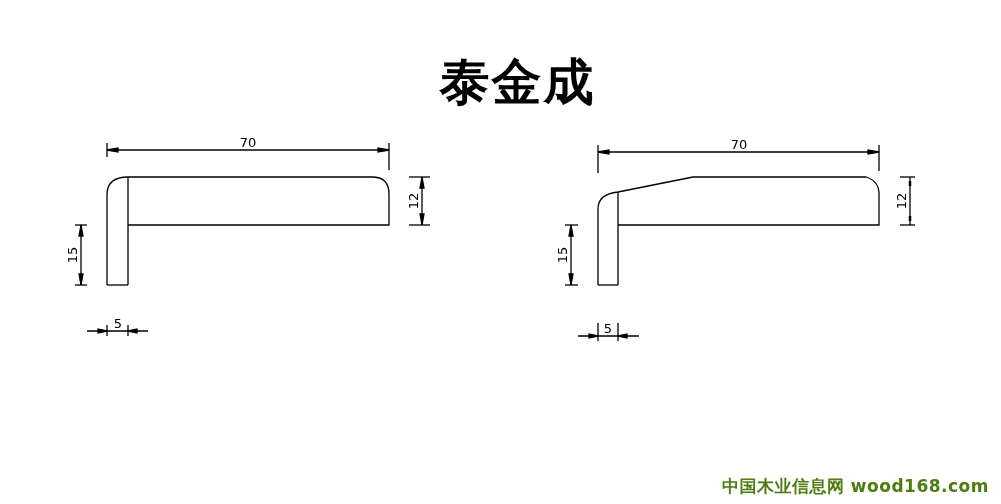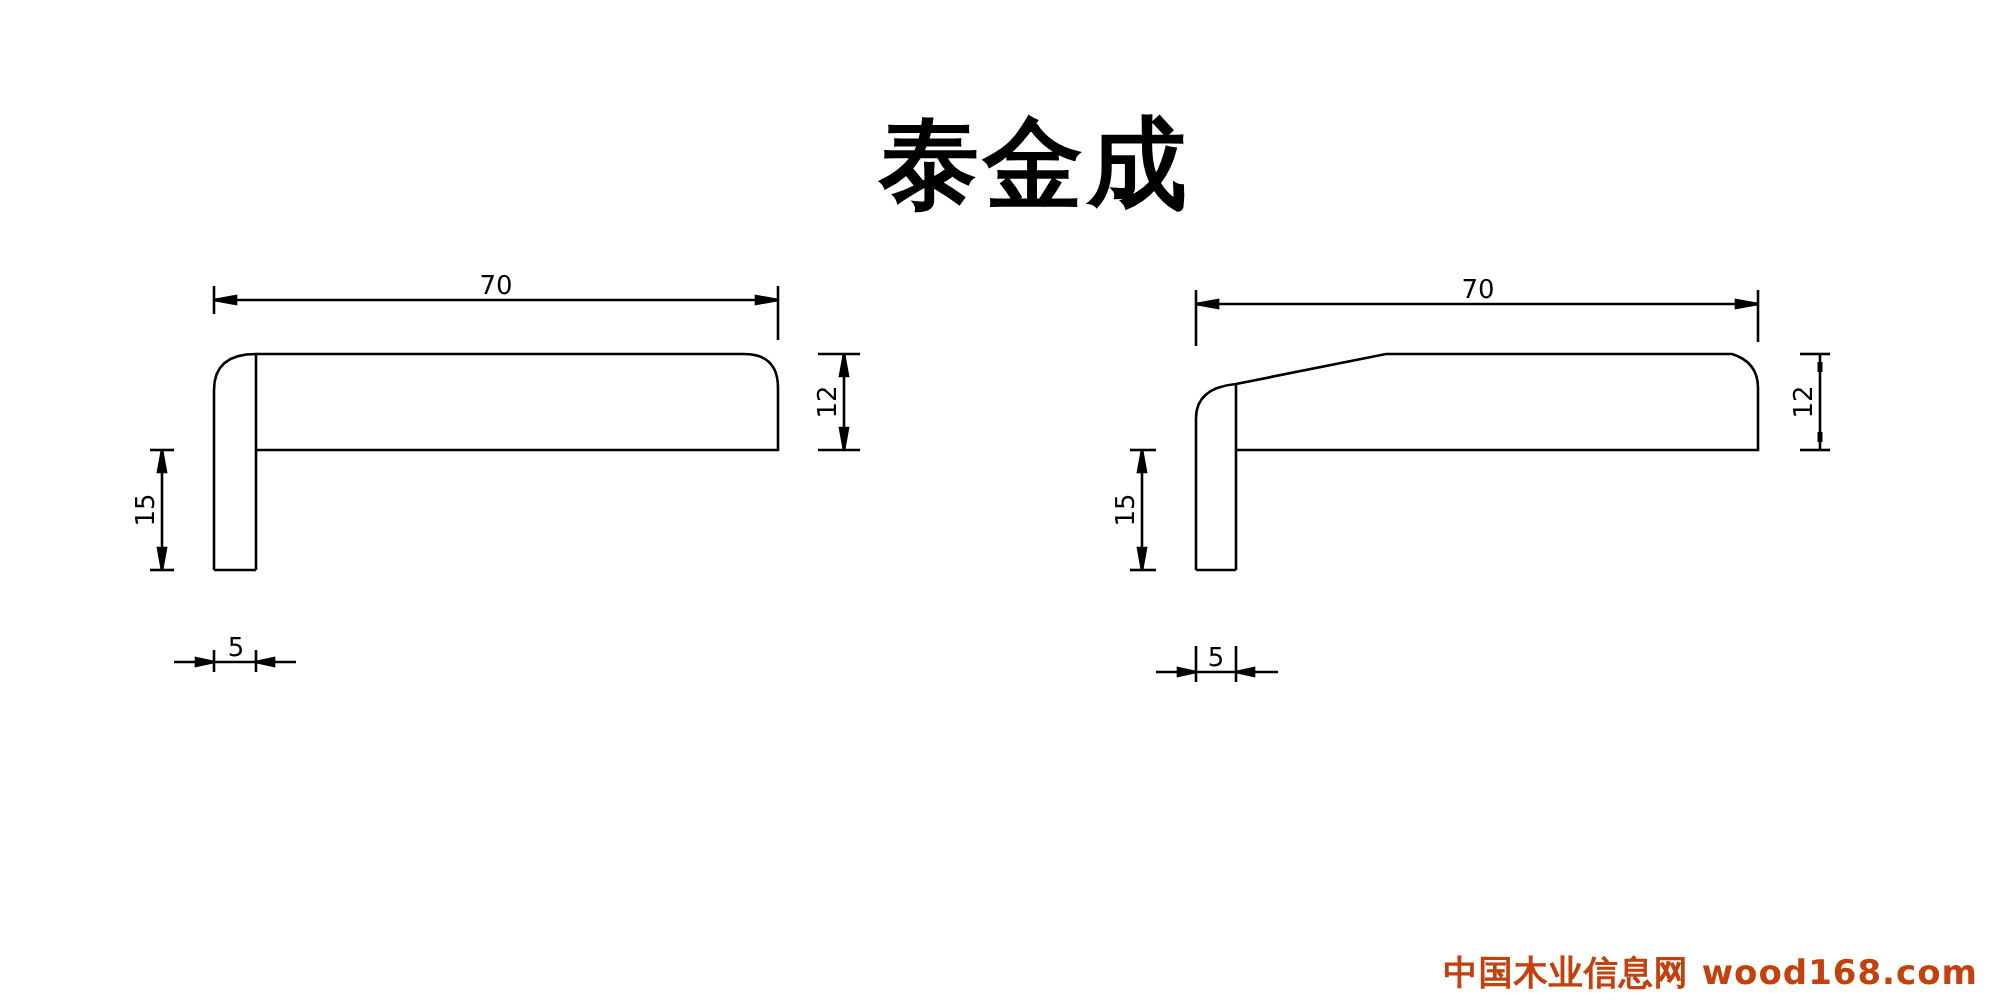--- a/index.html
+++ b/index.html
@@ -7,21 +7,21 @@
     #title {
       position: absolute; left: 17px; top: 18px; width: 1001px; text-align: center;
       font-family: "DejaVu Serif", "Liberation Serif", serif; font-weight: bold;
       font-size: 50px; color: #000; letter-spacing: 2px; margin-top: 31px;
     }
     #drawing { position: absolute; left: 0; top: 0; }
     .dimtext { font-family: "DejaVu Sans", "Liberation Sans", sans-serif; font-size: 13px; fill: #000; }
     #watermark {
       position: absolute; right: 12px; bottom: 6px;
       font-family: "DejaVu Sans", "Liberation Sans", sans-serif; font-size: 17px; font-weight: bold;
-      color: #c2410c; letter-spacing: 0.5px;
+      color: #4d7c0f; letter-spacing: 0.5px;
     }
   </style>
 </head>
 <body>
 
 <div id="title">泰金成</div>
 
 <svg id="drawing" width="1001" height="504" viewBox="0 0 1001 504" stroke="#000" stroke-width="1.3" fill="none">
 
   <g>

